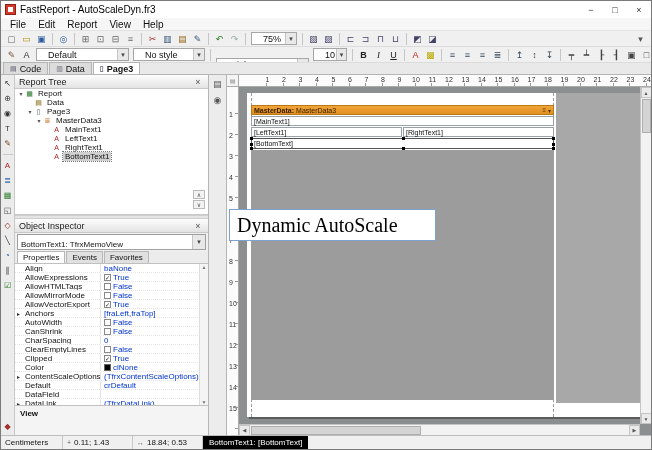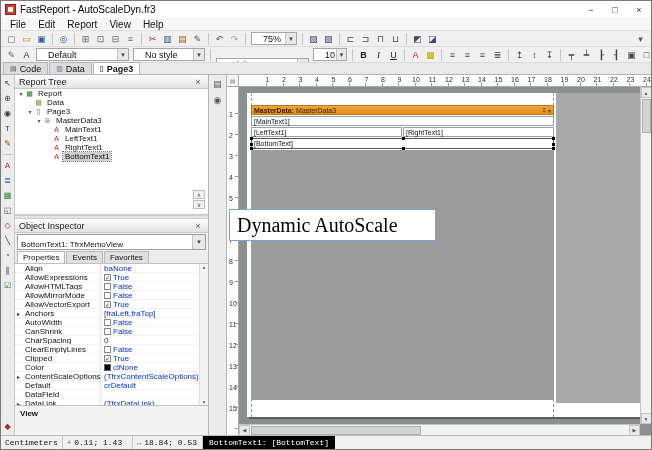--- a/index.html
+++ b/index.html
@@ -112,21 +112,21 @@
   .sbtn{width:11px;height:11px;display:flex;align-items:center;justify-content:center;background:#eaeaea;border:1px solid #c4c4c4;flex:none;}
   .vscroll .sbtn:last-child{margin-top:auto;}
   .hscroll{position:absolute;left:0;right:11px;bottom:0;height:11px;background:#f2f2f2;border-top:1px solid #c4c4c4;display:flex;align-items:center;font-size:5px;color:#555;}
   .hthumb{height:9px;width:170px;background:#d4d4d4;border:1px solid #aeaeae;margin-left:1px;}
   .hscroll .sbtn{height:11px;}
   .hscroll .sbtn:last-child{margin-left:auto;}
   .overlay{position:absolute;left:2px;top:134px;width:207px;height:32px;background:#fff;border:1px solid var(--overlay_border,#7da2ce);z-index:6;display:flex;align-items:center;padding-left:7px;font-family:"Liberation Serif",serif;font-size:20px;color:#000;}
 
   
   .statusbar{height:14px;border-top:1px solid #bdbdbd;background:#f0f0f0;display:flex;align-items:stretch;font-size:8px;flex:none;}
-  .sp{padding:0 4px;border-right:1px solid #c8c8c8;display:inline-flex;align-items:center;gap:3px;white-space:nowrap;font-family:Liberation Mono, monospace;}
+  .sp{padding:0 4px;border-right:1px solid #c8c8c8;display:inline-flex;align-items:center;gap:3px;white-space:nowrap;}
   .sp-units{width:62px;}
   .sp-pos{width:70px;}
   .sp-size{width:70px;}
   .sp-obj{background:var(--status_highlight_bg,#000);color:var(--status_highlight_fg,#fff);padding:0 6px;border-right:none;}
   .sp-fill{flex:1;}
   .spicon{font-size:7px;color:#666;}
 </style>
 </head>
 <body>
 

